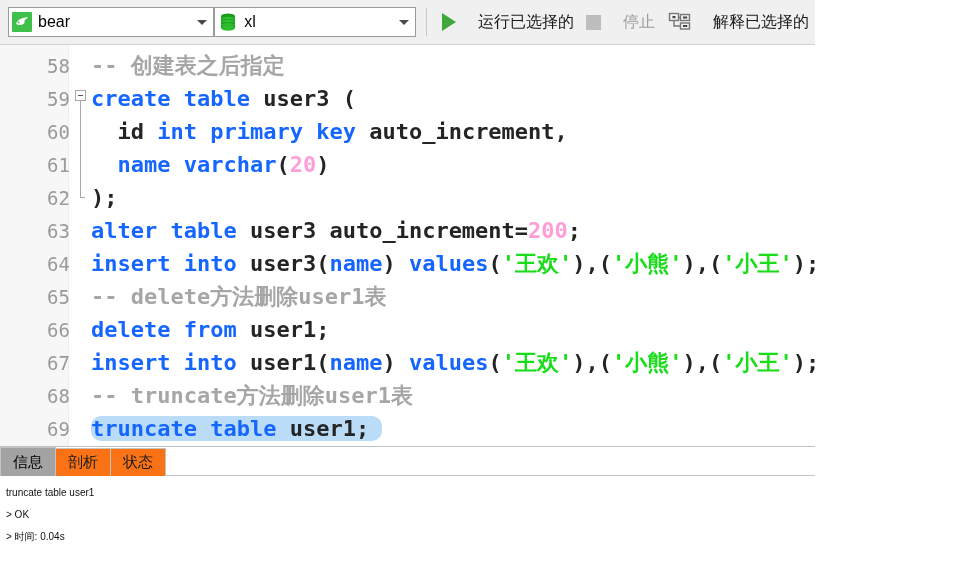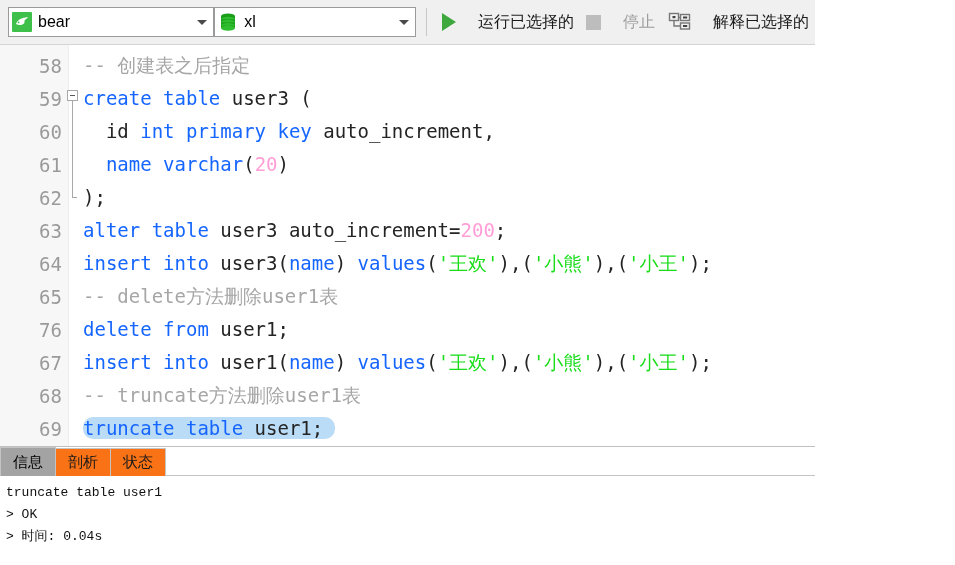--- a/index.html
+++ b/index.html
@@ -122,21 +122,21 @@
   }
   .gutter-bg {
     position: absolute;
     left: 0; top: 0; bottom: 0;
     width: 68px;
     background: #f7f7f7;
     border-right: 1px solid #ededed;
   }
   .code-lines {
     position: absolute;
-    left: 4px; top: 4px; right: 0;
+    left: 12px; top: 4px; right: 0;
     font-family: "DejaVu Sans Mono", monospace;
     font-size: 19px;
   }
   .cline {
     height: 33px;
     display: flex;
     align-items: center;
     position: relative;
   }
   .lnum {
@@ -186,24 +186,25 @@
     content: "";
     position: absolute;
     left: 0; top: 16px;
     width: 5px; height: 1px;
     background: #a8a8a8;
   }
   .ctext {
     flex: 1 1 auto;
     white-space: pre;
     font-family: "DejaVu Sans Mono", monospace;
-    font-size: 19px;
+    font-size: 22px;
     color: #242424;
     line-height: 33px;
     padding-left: 1px;
+    font-weight: bold;
   }
   .kw   { color: #1565ff; }
   .num  { color: #ff9ed6; }
   .str  { color: #19dd19; }
   .cmt  { color: #a6a6a6; }
   .pl   { color: #242424; }
   .sel  { background: #bbdcf7; border-radius: 10px; }
 
   
   .bottom {
@@ -250,22 +251,22 @@
     background: #a3a3a3;
     height: 29px;
     z-index: 3;
     color: #000;
   }
   .tabstrip .spacer { flex: 1 1 auto; height: 28px; }
 
   .log {
     flex: 1 1 auto;
     padding: 6px 5px 0 6px;
-    font-family: Liberation Mono, monospace;
-    font-size: 13px;
+    font-family: Liberation Sans, sans-serif;
+    font-size: 10px;
     color: #111;
     line-height: 22px;
     white-space: pre;
     overflow: hidden;
   }
 </style>
 </head>
 <body>
 
 <div id="app">
@@ -387,21 +388,21 @@
           <div class="lnum">64</div>
           <div class="foldcell"></div>
           <div class="ctext"><span><span class="kw">insert into</span><span class="pl"> user3(</span><span class="kw">name</span><span class="pl">) </span><span class="kw">values</span><span class="pl">(</span><span class="str">'王欢'</span><span class="pl">),(</span><span class="str">'小熊'</span><span class="pl">),(</span><span class="str">'小王'</span><span class="pl">);</span></span></div>
         </div>
         <div class="cline">
           <div class="lnum">65</div>
           <div class="foldcell"></div>
           <div class="ctext"><span><span class="cmt">-- delete方法删除user1表</span></span></div>
         </div>
         <div class="cline">
-          <div class="lnum">76</div>
+          <div class="lnum">66</div>
           <div class="foldcell"></div>
           <div class="ctext"><span><span class="kw">delete from</span><span class="pl"> user1;</span></span></div>
         </div>
         <div class="cline">
           <div class="lnum">67</div>
           <div class="foldcell"></div>
           <div class="ctext"><span><span class="kw">insert into</span><span class="pl"> user1(</span><span class="kw">name</span><span class="pl">) </span><span class="kw">values</span><span class="pl">(</span><span class="str">'王欢'</span><span class="pl">),(</span><span class="str">'小熊'</span><span class="pl">),(</span><span class="str">'小王'</span><span class="pl">);</span></span></div>
         </div>
         <div class="cline">
           <div class="lnum">68</div>

